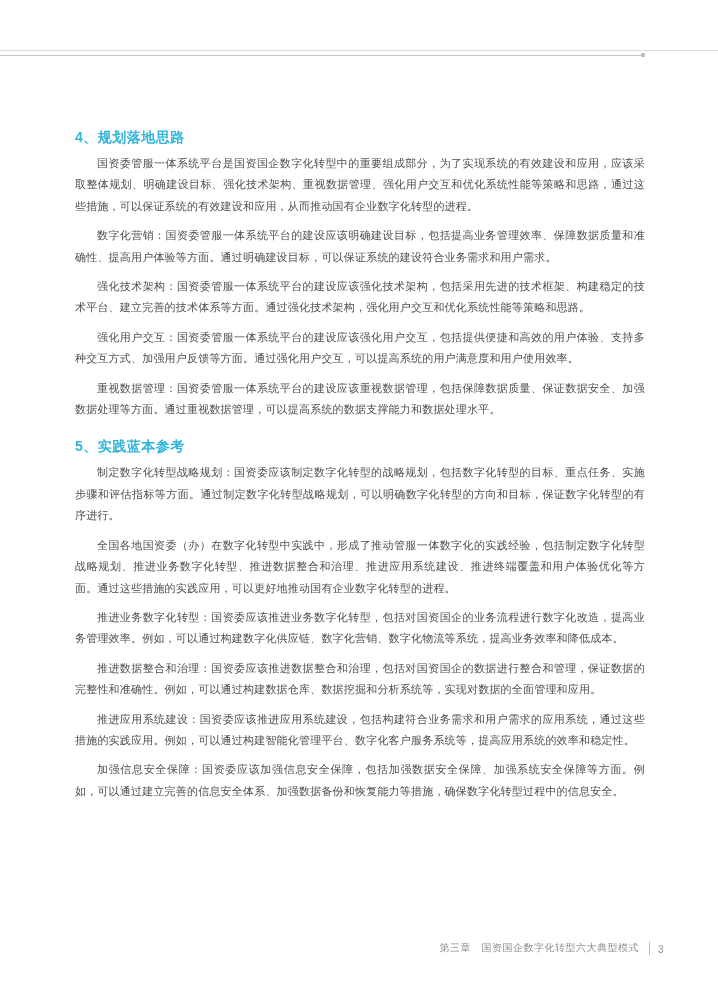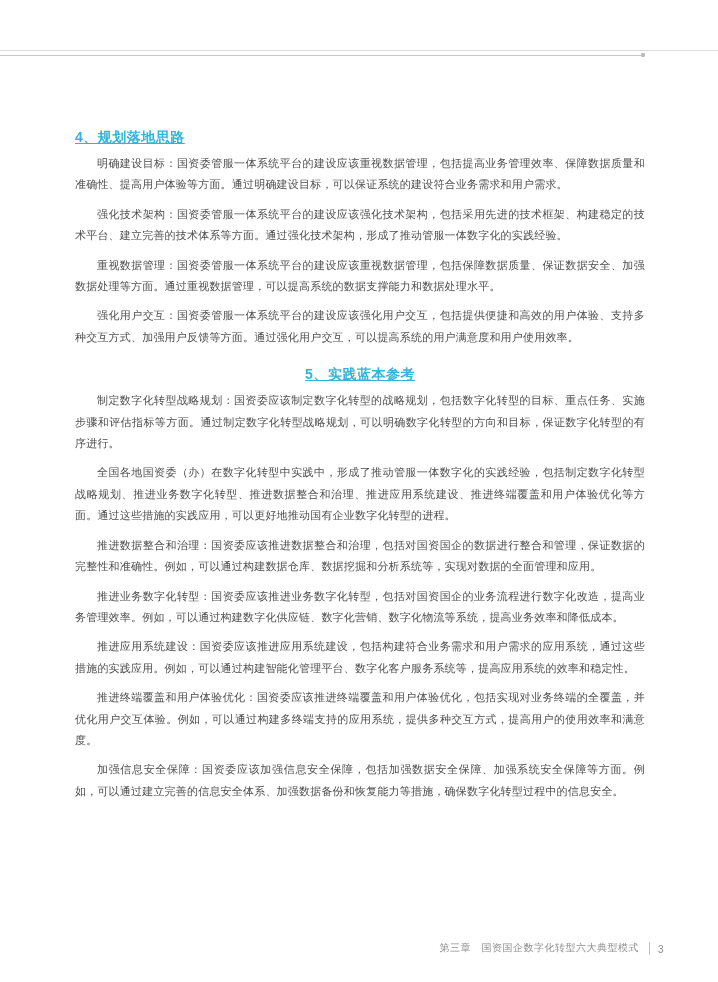--- a/index.html
+++ b/index.html
@@ -49,25 +49,23 @@
     left: 75px;
     width: 570px;
   }
   .content h2 {
     margin: 0 0 6px 0;
     font-size: 14px;
     line-height: 20px;
     font-weight: bold;
     color: var(--accent, #30b4d9);
     letter-spacing: 0.5px;
-    text-decoration: underline;
   }
   .content section + section h2 {
     margin-top: 16px;
-    text-align: center;
   }
   .content p {
     margin: 0 0 8px 0;
     font-size: 11px;
     line-height: 21.4px;
     color: var(--body-text, #4d4d4d);
     text-align: justify;
     text-indent: 2em;
     letter-spacing: 0.2px;
   }
@@ -97,34 +95,34 @@
 
   <div class="rule-top"></div>
   <div class="rule-bottom">
     <span class="rule-dot"></span>
   </div>
 
   <main class="content">
 
     <section>
       <h2>4、规划落地思路</h2>
-      <p>明确建设目标：国资委管服一体系统平台的建设应该重视数据管理，包括提高业务管理效率、保障数据质量和准确性、提高用户体验等方面。通过明确建设目标，可以保证系统的建设符合业务需求和用户需求。</p>
-      <p>强化技术架构：国资委管服一体系统平台的建设应该强化技术架构，包括采用先进的技术框架、构建稳定的技术平台、建立完善的技术体系等方面。通过强化技术架构，形成了推动管服一体数字化的实践经验。</p>
+      <p>国资委管服一体系统平台是国资国企数字化转型中的重要组成部分，为了实现系统的有效建设和应用，应该采取整体规划、明确建设目标、强化技术架构、重视数据管理、强化用户交互和优化系统性能等策略和思路，通过这些措施，可以保证系统的有效建设和应用，从而推动国有企业数字化转型的进程。</p>
+      <p>数字化营销：国资委管服一体系统平台的建设应该明确建设目标，包括提高业务管理效率、保障数据质量和准确性、提高用户体验等方面。通过明确建设目标，可以保证系统的建设符合业务需求和用户需求。</p>
+      <p>强化技术架构：国资委管服一体系统平台的建设应该强化技术架构，包括采用先进的技术框架、构建稳定的技术平台、建立完善的技术体系等方面。通过强化技术架构，强化用户交互和优化系统性能等策略和思路。</p>
+      <p>强化用户交互：国资委管服一体系统平台的建设应该强化用户交互，包括提供便捷和高效的用户体验、支持多种交互方式、加强用户反馈等方面。通过强化用户交互，可以提高系统的用户满意度和用户使用效率。</p>
       <p>重视数据管理：国资委管服一体系统平台的建设应该重视数据管理，包括保障数据质量、保证数据安全、加强数据处理等方面。通过重视数据管理，可以提高系统的数据支撑能力和数据处理水平。</p>
-      <p>强化用户交互：国资委管服一体系统平台的建设应该强化用户交互，包括提供便捷和高效的用户体验、支持多种交互方式、加强用户反馈等方面。通过强化用户交互，可以提高系统的用户满意度和用户使用效率。</p>
     </section>
 
     <section>
       <h2>5、实践蓝本参考</h2>
       <p>制定数字化转型战略规划：国资委应该制定数字化转型的战略规划，包括数字化转型的目标、重点任务、实施步骤和评估指标等方面。通过制定数字化转型战略规划，可以明确数字化转型的方向和目标，保证数字化转型的有序进行。</p>
       <p>全国各地国资委（办）在数字化转型中实践中，形成了推动管服一体数字化的实践经验，包括制定数字化转型战略规划、推进业务数字化转型、推进数据整合和治理、推进应用系统建设、推进终端覆盖和用户体验优化等方面。通过这些措施的实践应用，可以更好地推动国有企业数字化转型的进程。</p>
+      <p>推进业务数字化转型：国资委应该推进业务数字化转型，包括对国资国企的业务流程进行数字化改造，提高业务管理效率。例如，可以通过构建数字化供应链、数字化营销、数字化物流等系统，提高业务效率和降低成本。</p>
       <p>推进数据整合和治理：国资委应该推进数据整合和治理，包括对国资国企的数据进行整合和管理，保证数据的完整性和准确性。例如，可以通过构建数据仓库、数据挖掘和分析系统等，实现对数据的全面管理和应用。</p>
-      <p>推进业务数字化转型：国资委应该推进业务数字化转型，包括对国资国企的业务流程进行数字化改造，提高业务管理效率。例如，可以通过构建数字化供应链、数字化营销、数字化物流等系统，提高业务效率和降低成本。</p>
       <p>推进应用系统建设：国资委应该推进应用系统建设，包括构建符合业务需求和用户需求的应用系统，通过这些措施的实践应用。例如，可以通过构建智能化管理平台、数字化客户服务系统等，提高应用系统的效率和稳定性。</p>
-      <p>推进终端覆盖和用户体验优化：国资委应该推进终端覆盖和用户体验优化，包括实现对业务终端的全覆盖，并优化用户交互体验。例如，可以通过构建多终端支持的应用系统，提供多种交互方式，提高用户的使用效率和满意度。</p>
       <p>加强信息安全保障：国资委应该加强信息安全保障，包括加强数据安全保障、加强系统安全保障等方面。例如，可以通过建立完善的信息安全体系、加强数据备份和恢复能力等措施，确保数字化转型过程中的信息安全。</p>
     </section>
 
   </main>
 
   <footer class="footer">
     <span>第三章　国资国企数字化转型六大典型模式</span>
     <span class="vline"></span>
     <span>3</span>
   </footer>

